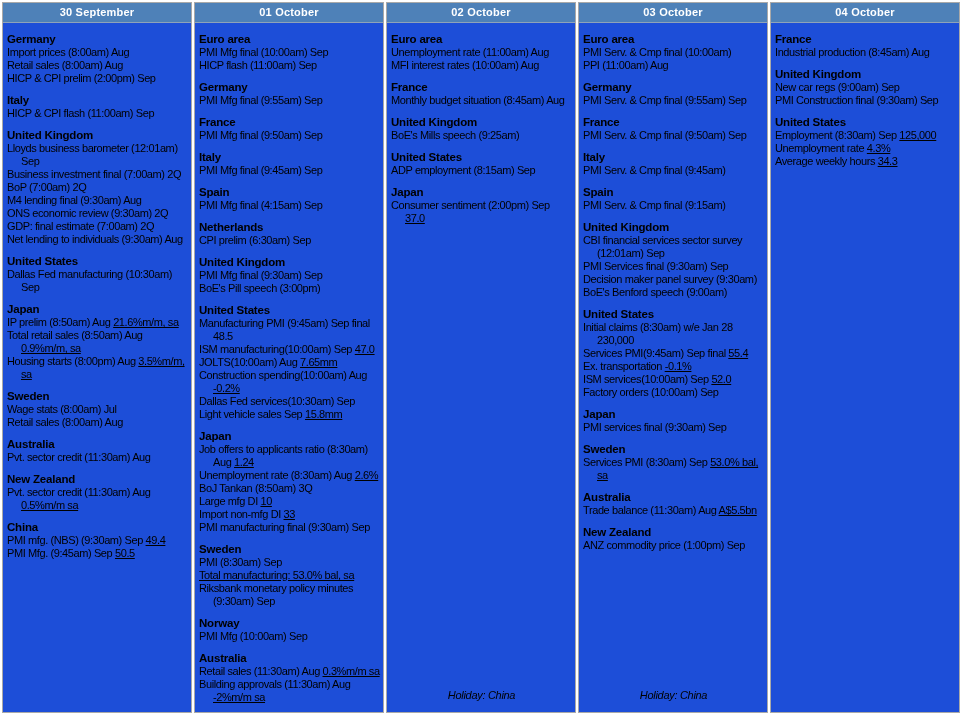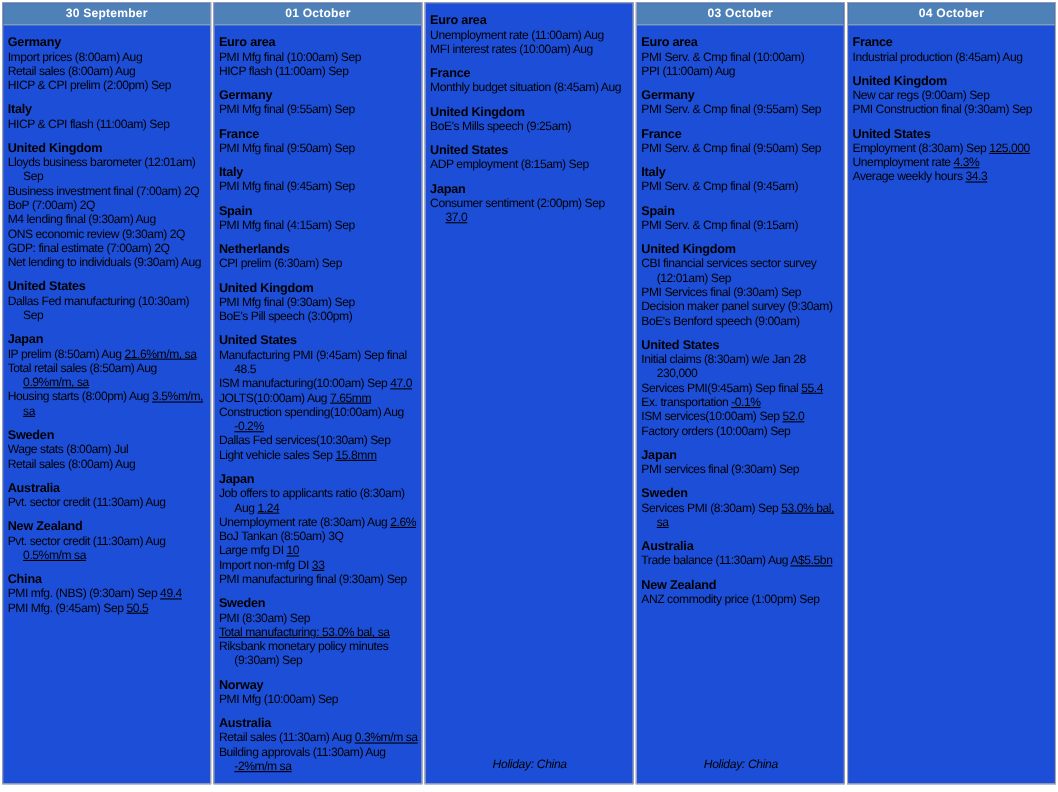--- a/index.html
+++ b/index.html
@@ -107,20 +107,21 @@
         <div class="event"><span>PMI Mfg (10:00am) Sep </span></div>
         <div class="country">Australia</div>
         <div class="event"><span>Retail sales (11:30am) Aug </span><span class="u">0.3%m/m sa</span></div>
         <div class="event"><span>Building approvals (11:30am) Aug </span><span class="u">-2%m/m sa</span></div>
         <div class="country">New Zealand</div>
         <div class="event"><span>Building permits (10:45am) Sep </span></div>
         <div class="holiday">Holiday: China</div>
       </div>
     </div>
     <div class="column">
+      <div class="col-header">02 October</div>
       <div class="col-body">
         <div class="country">Euro area</div>
         <div class="event"><span>Unemployment rate (11:00am) Aug </span></div>
         <div class="event"><span>MFI interest rates (10:00am) Aug </span></div>
         <div class="country">France</div>
         <div class="event"><span>Monthly budget situation (8:45am) Aug </span></div>
         <div class="country">United Kingdom</div>
         <div class="event"><span>BoE's Mills speech (9:25am) </span></div>
         <div class="country">United States</div>
         <div class="event"><span>ADP employment (8:15am) Sep </span></div>

